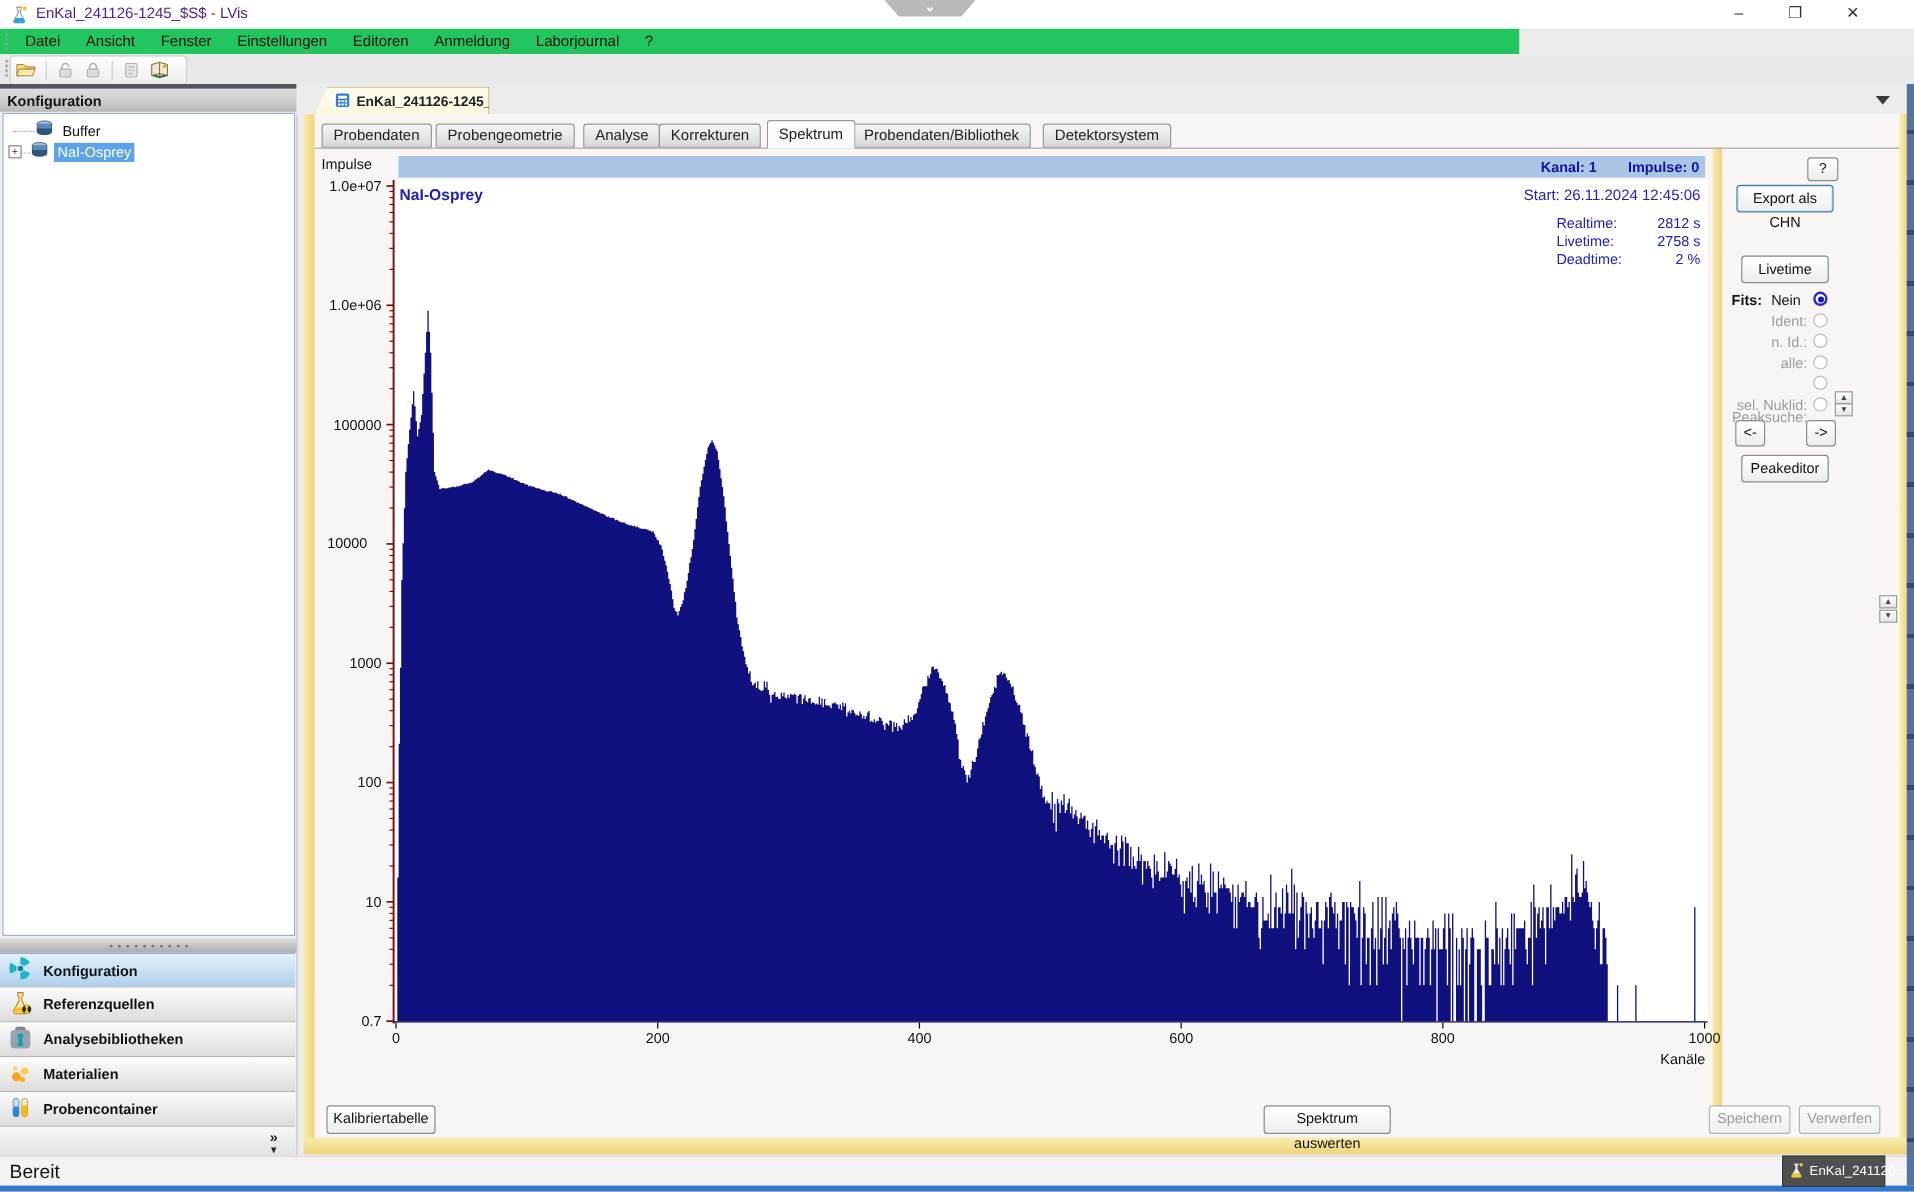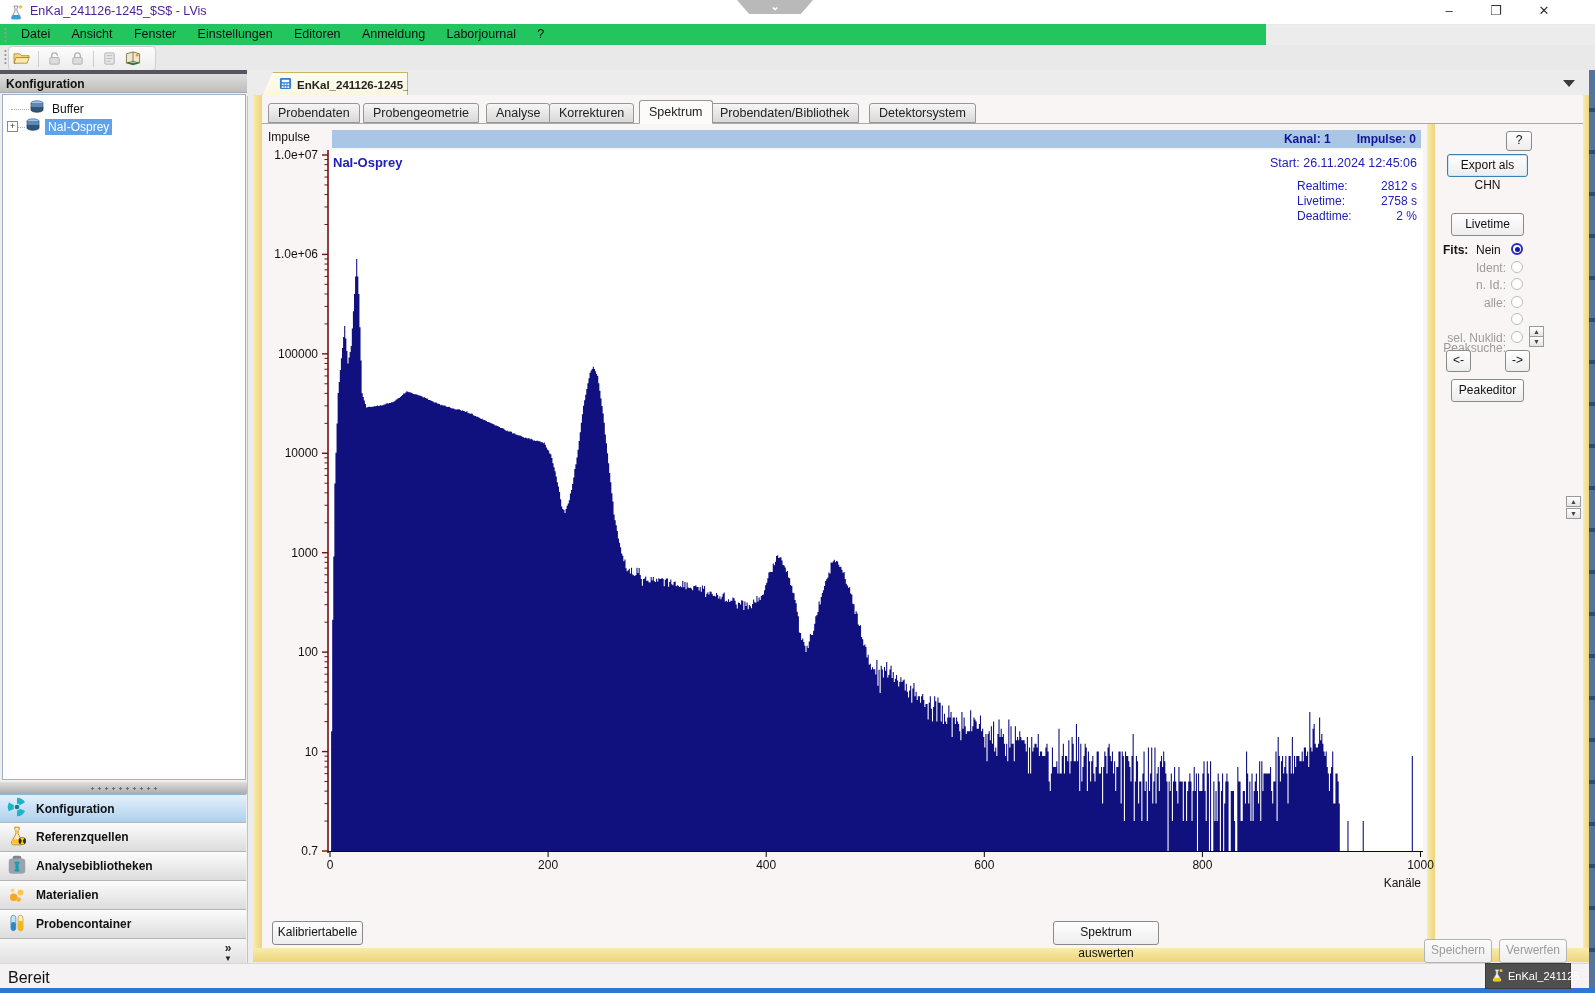--- a/index.html
+++ b/index.html
@@ -61,21 +61,21 @@
   .ptabline{position:absolute;left:0;top:22.5px;width:1321px;height:1px;background:#a9a9a9;}
   
   .bluetxt{color:#2020bb;}
   .infobar{left:332px;top:130px;width:1089px;height:18px;background:#a9c7e4;display:flex;align-items:center;
            justify-content:flex-end;gap:26px;padding-right:5px;box-sizing:border-box;font-weight:bold;font-size:12px;color:#12129e;}
   .tick-label{position:absolute;font-size:12px;color:#111;}
   
   .btn{position:absolute;background:linear-gradient(#ffffff,#ededed);border:1px solid #8a8a8a;border-radius:3px;
        font-size:12px;color:#111;text-align:center;cursor:pointer;font-family:"Liberation Sans",sans-serif;}
   .btn.blue{border:1px solid #3c7fb1;box-shadow:0 0 0 1px #cfe4f5 inset;}
-  .btn.disabled{color:#9b9b9b;background:linear-gradient(#fbfbfb,#efefef);border-color:#b4b4b4;cursor:default;margin-top:18px;}
+  .btn.disabled{color:#9b9b9b;background:linear-gradient(#fbfbfb,#efefef);border-color:#b4b4b4;cursor:default;}
   .radio{position:absolute;width:12px;height:12px;border-radius:50%;background:#fff;border:1px solid #9a9a9a;box-sizing:border-box;}
   .radio.sel{border:2px solid #2a2ac8;}
   .radio.sel::after{content:"";position:absolute;inset:1.5px;border-radius:50%;background:#1414b4;}
   .radio.dis{border-color:#bdbdbd;}
   .rlabel{position:absolute;font-size:12px;text-align:right;}
   .rlabel.dis{color:#9b9b9b;}
   .spin{position:absolute;width:15px;height:11px;background:linear-gradient(#fff,#e4e4e4);border:1px solid #9a9a9a;
         font-size:7px;line-height:9px;text-align:center;color:#444;box-sizing:border-box;cursor:pointer;}
   
   .statusbar{left:0;top:963px;width:1595px;height:25px;background:#f4f2f3;border-top:1px solid #d7d7d7;}
@@ -368,21 +368,21 @@
       <line x1="548.1" y1="852" x2="548.1" y2="857" stroke="#000" stroke-width="1"></line>
       <line x1="766.2" y1="852" x2="766.2" y2="857" stroke="#000" stroke-width="1"></line>
       <line x1="984.3000000000001" y1="852" x2="984.3000000000001" y2="857" stroke="#000" stroke-width="1"></line>
       <line x1="1202.4" y1="852" x2="1202.4" y2="857" stroke="#000" stroke-width="1"></line>
       <line x1="1420.5" y1="852" x2="1420.5" y2="857" stroke="#000" stroke-width="1"></line>
     </svg>
   <div id="chart-text" class="abs" style="left:0;top:0;width:1595px;height:993px;z-index:2;pointer-events:none;">
       <div class="tick-label" style="left: 252px; top: 147.99px; width: 66px; text-align: right;">1.0e+07</div>
       <div class="tick-label" style="left: 252px; top: 247.42px; width: 66px; text-align: right;">1.0e+06</div>
       <div class="tick-label" style="left: 252px; top: 346.85px; width: 66px; text-align: right;">100000</div>
-      <div class="tick-label" style="left: 252px; top: 446.28px; width: 66px; text-align: right;">10000</div>
+      <div class="tick-label" style="left: 240px; top: 446.28px; width: 66px; text-align: right;">10000</div>
       <div class="tick-label" style="left: 252px; top: 545.71px; width: 66px; text-align: right;">1000</div>
       <div class="tick-label" style="left: 252px; top: 645.14px; width: 66px; text-align: right;">100</div>
       <div class="tick-label" style="left: 252px; top: 744.57px; width: 66px; text-align: right;">10</div>
       <div class="tick-label" style="left: 252px; top: 844px; width: 66px; text-align: right;">0.7</div>
       <div class="tick-label" style="left: 300px; top: 858px; width: 60px; text-align: center;">0</div>
       <div class="tick-label" style="left: 518.1px; top: 858px; width: 60px; text-align: center;">200</div>
       <div class="tick-label" style="left: 736.2px; top: 858px; width: 60px; text-align: center;">400</div>
       <div class="tick-label" style="left: 954.3px; top: 858px; width: 60px; text-align: center;">600</div>
       <div class="tick-label" style="left: 1172.4px; top: 858px; width: 60px; text-align: center;">800</div>
       <div class="tick-label" style="left: 1390.5px; top: 858px; width: 60px; text-align: center;">1000</div>

